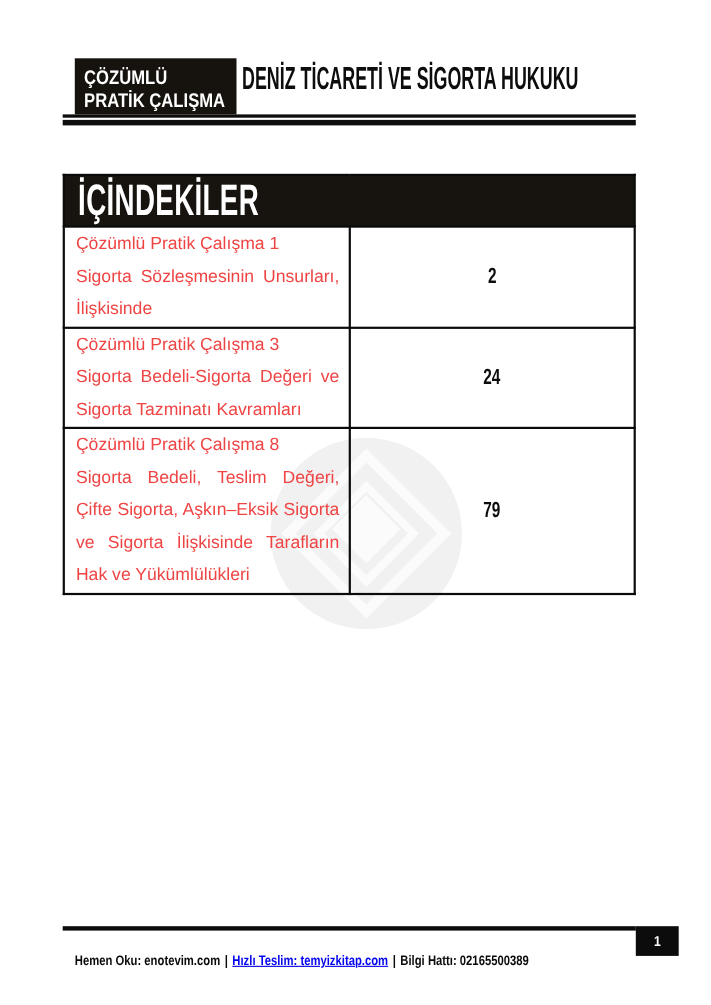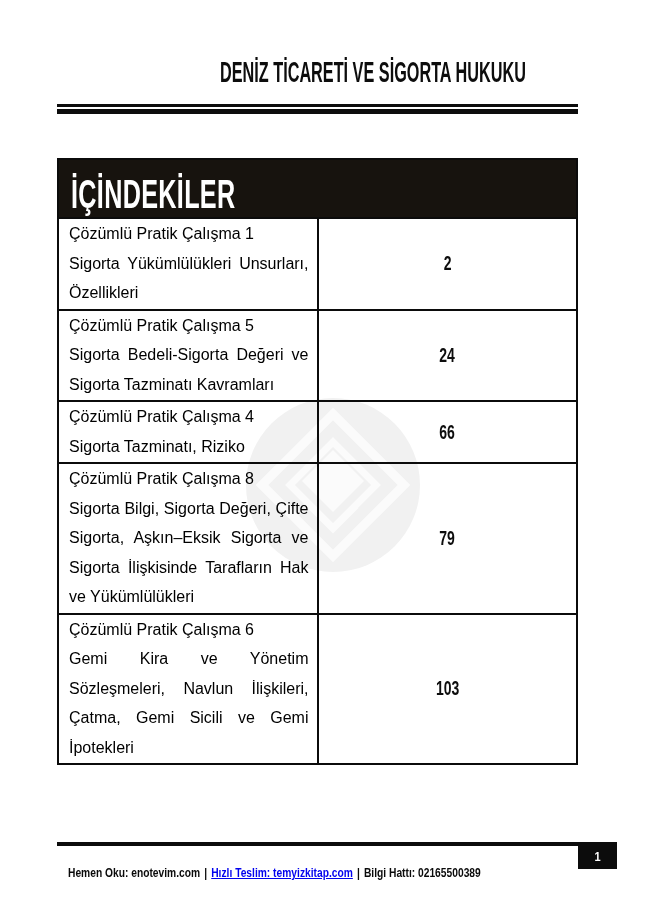--- a/index.html
+++ b/index.html
@@ -28,29 +28,29 @@
 
   
   .watermark { position:absolute; left:246px; top:398px; width:174px; height:174px; z-index:0; }
 
   
   table.toc {
     position:absolute; left:57px; top:158px; width:521px; z-index:1;
     border-collapse:collapse; table-layout:fixed; background:transparent;
   }
   table.toc td { border:2px solid #0b0b0b; }
-  tr.toc-head td { background:#17130e; height:45px; padding:12px 0 0 12px; }
+  tr.toc-head td { background:#17130e; height:45px; padding:0 0 0 12px; }
   tr.toc-head span {
     display:inline-block; color:#ffffff; font-weight:bold; font-size:40px;
     letter-spacing:0.5px; white-space:nowrap;
     transform:scaleX(0.63); transform-origin:0 50%;
   }
   td.entry-cell {
     padding:0 8px 1px 10px; font-size:16px; line-height:29.5px;
-    color:#000000; vertical-align:middle; background:transparent;
+    color:#ef4444; vertical-align:middle; background:transparent;
   }
   .entry-sub { text-align:justify; }
   td.page-cell { width:42px; text-align:center; vertical-align:middle; }
   td.page-cell span {
     display:inline-block; font-weight:bold; font-size:20px; color:#0d0d0d;
     transform:scaleX(0.7); transform-origin:50% 50%;
   }
 
   
   .footer-bar { position:absolute; left:57px; top:842px; width:521px; height:4px; background:#0c0c0c; }
@@ -65,20 +65,26 @@
     transform:scaleX(0.82); transform-origin:0 0;
   }
   .footer-text .link { color:#0202ee; text-decoration:underline; cursor:pointer; }
   .footer-text .sep { padding:0 5px; color:#0a0a0a; }
 </style>
 </head>
 <body>
 
 <div class="page">
 
+  <div class="badge">
+    <div class="badge-inner">
+      <div>ÇÖZÜMLÜ</div>
+      <div>PRATİK ÇALIŞMA</div>
+    </div>
+  </div>
   <div class="main-title">DENİZ TİCARETİ VE SİGORTA HUKUKU</div>
   <div class="rule1"></div>
   <div class="rule2"></div>
 
   <svg class="watermark" viewBox="0 0 174 174" xmlns="http://www.w3.org/2000/svg">
     <circle cx="87" cy="87" r="87" fill="#f1f1f1"></circle>
     <g stroke="#fbfbfb" fill="none" stroke-linecap="square">
       <path d="M87 16 L158 87 L87 158 L16 87 Z" stroke-width="9"></path>
       <path d="M87 44 L130 87 L87 130 L44 87 Z" stroke-width="7"></path>
       <path d="M55 98 L87 130 L119 98" stroke-width="6"></path>
@@ -91,67 +97,49 @@
     <tbody>
         <tr class="toc-head">
       <td colspan="2">
         <span>İÇİNDEKİLER</span>
       </td>
     </tr>
 
     <tr>
       <td class="entry-cell">
         <div>Çözümlü Pratik Çalışma 1</div>
-        <div class="entry-sub">Sigorta Yükümlülükleri Unsurları, Özellikleri</div>
+        <div class="entry-sub">Sigorta Sözleşmesinin Unsurları, İlişkisinde</div>
       </td>
       <td class="page-cell">
         <span>2</span>
       </td>
     </tr>
 
     <tr>
       <td class="entry-cell">
-        <div>Çözümlü Pratik Çalışma 5</div>
+        <div>Çözümlü Pratik Çalışma 3</div>
         <div class="entry-sub">Sigorta Bedeli-Sigorta Değeri ve Sigorta Tazminatı Kavramları</div>
       </td>
       <td class="page-cell">
         <span>24</span>
       </td>
     </tr>
 
 
-    <tr>
-      <td class="entry-cell">
-        <div>Çözümlü Pratik Çalışma 4</div>
-        <div class="entry-sub">Sigorta Tazminatı, Riziko</div>
-      </td>
-      <td class="page-cell">
-        <span>66</span>
-      </td>
-    </tr>
 
     <tr>
       <td class="entry-cell">
         <div>Çözümlü Pratik Çalışma 8</div>
-        <div class="entry-sub">Sigorta Bilgi, Sigorta Değeri, Çifte Sigorta, Aşkın–Eksik Sigorta ve Sigorta İlişkisinde Tarafların Hak ve Yükümlülükleri</div>
+        <div class="entry-sub">Sigorta Bedeli, Teslim Değeri, Çifte Sigorta, Aşkın–Eksik Sigorta ve Sigorta İlişkisinde Tarafların Hak ve Yükümlülükleri</div>
       </td>
       <td class="page-cell">
         <span>79</span>
       </td>
     </tr>
 
-    <tr>
-      <td class="entry-cell">
-        <div>Çözümlü Pratik Çalışma 6</div>
-        <div class="entry-sub">Gemi Kira ve Yönetim Sözleşmeleri, Navlun İlişkileri, Çatma, Gemi Sicili ve Gemi İpotekleri</div>
-      </td>
-      <td class="page-cell">
-        <span>103</span>
-      </td>
-    </tr>
   </tbody>
     </table>
 
   <div class="footer-bar"></div>
   <div class="footer-pagebox">
     <span>1</span>
   </div>
   <div class="footer-text">
     <span>Hemen Oku: enotevim.com</span><span class="sep">|</span><span class="link">Hızlı Teslim: temyizkitap.com</span><span class="sep">|</span><span>Bilgi Hattı: 02165500389</span>
   </div>

